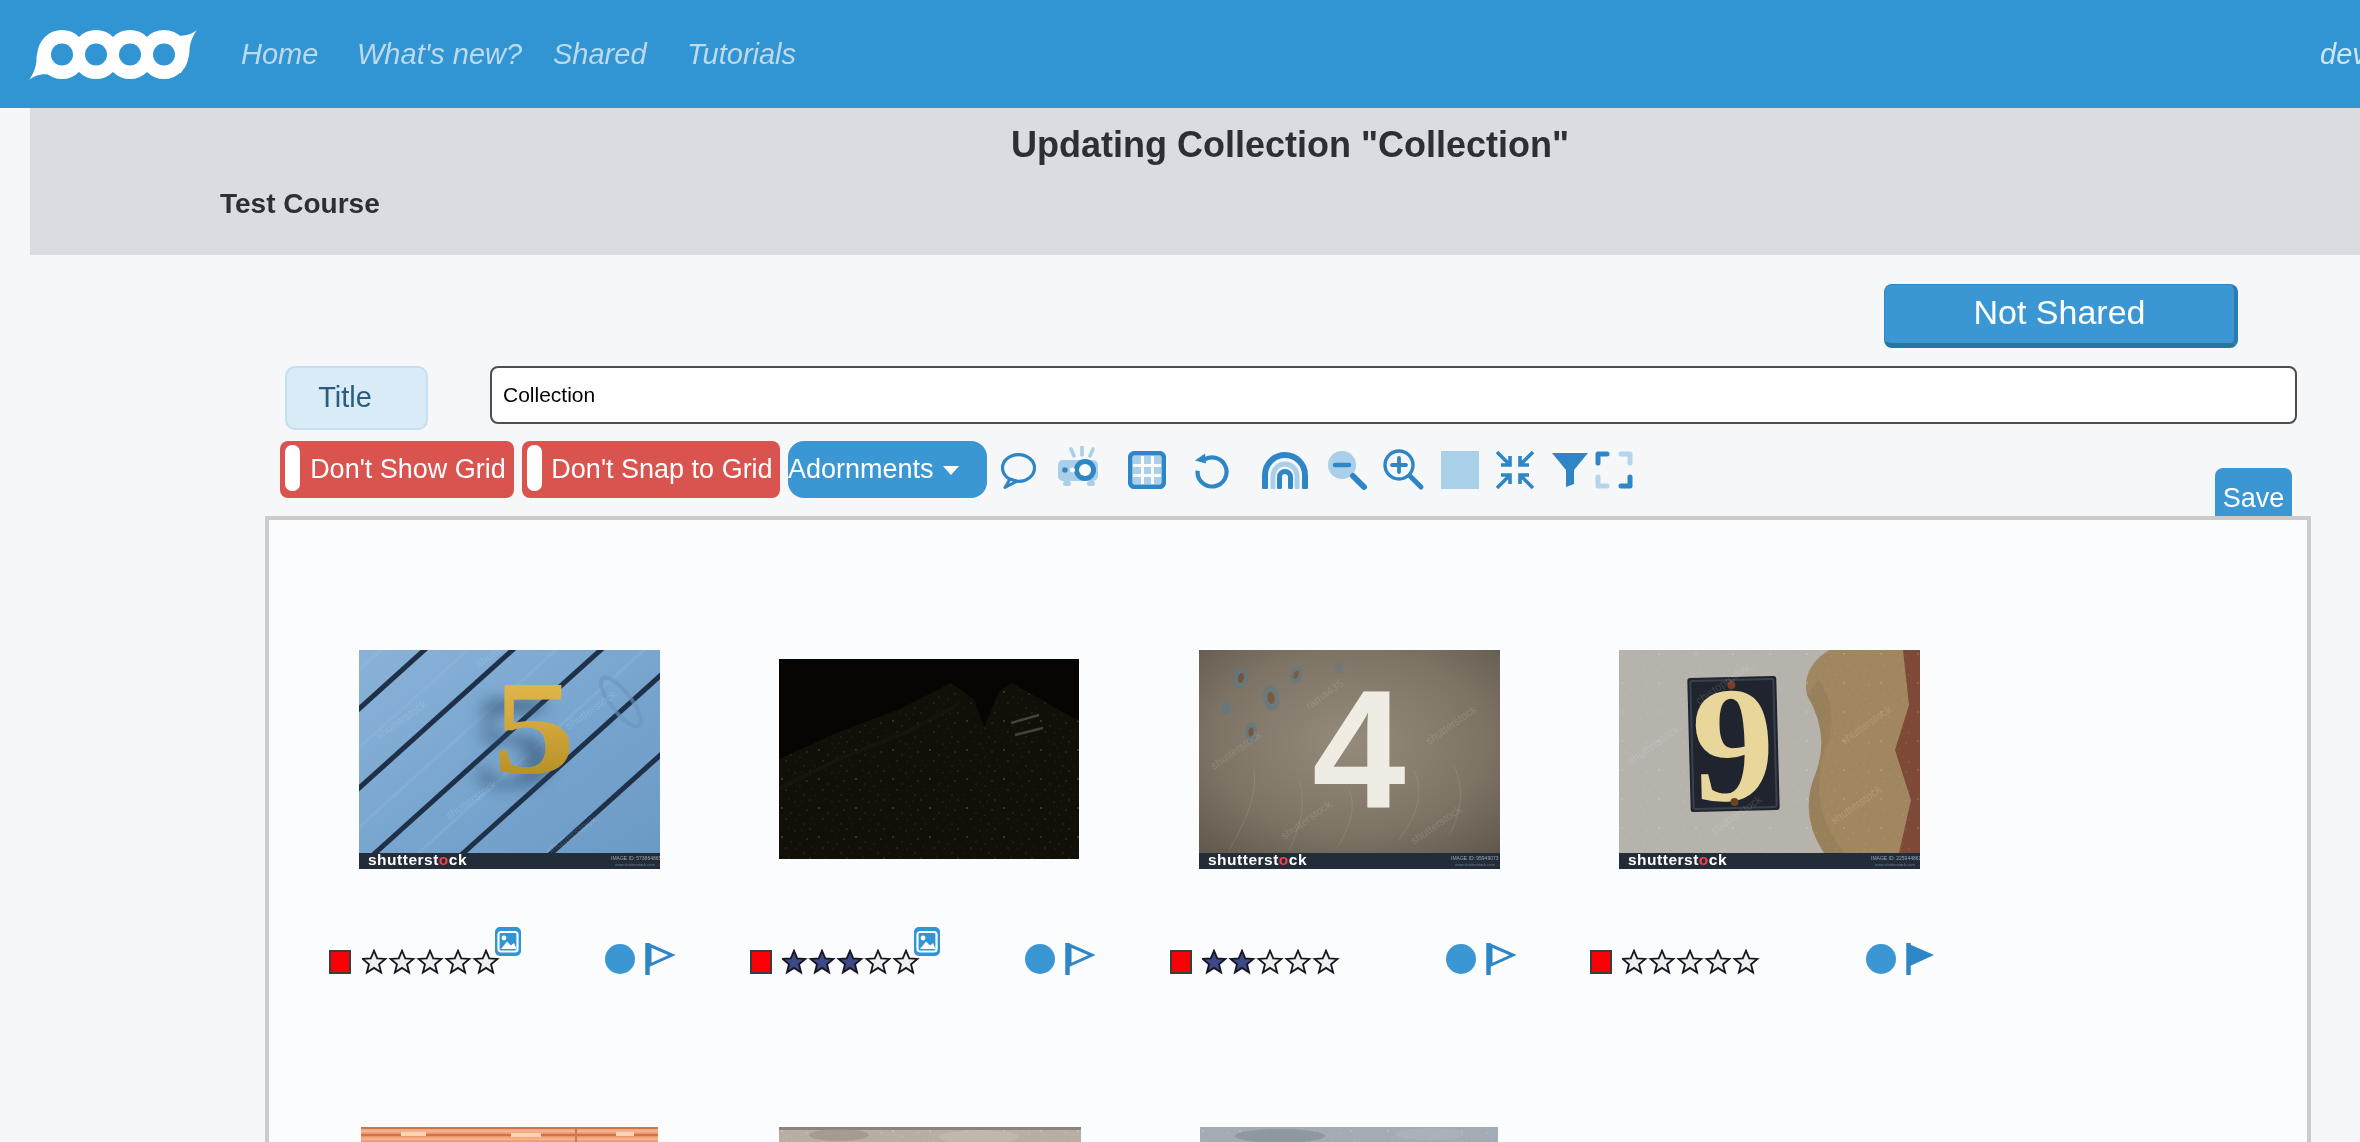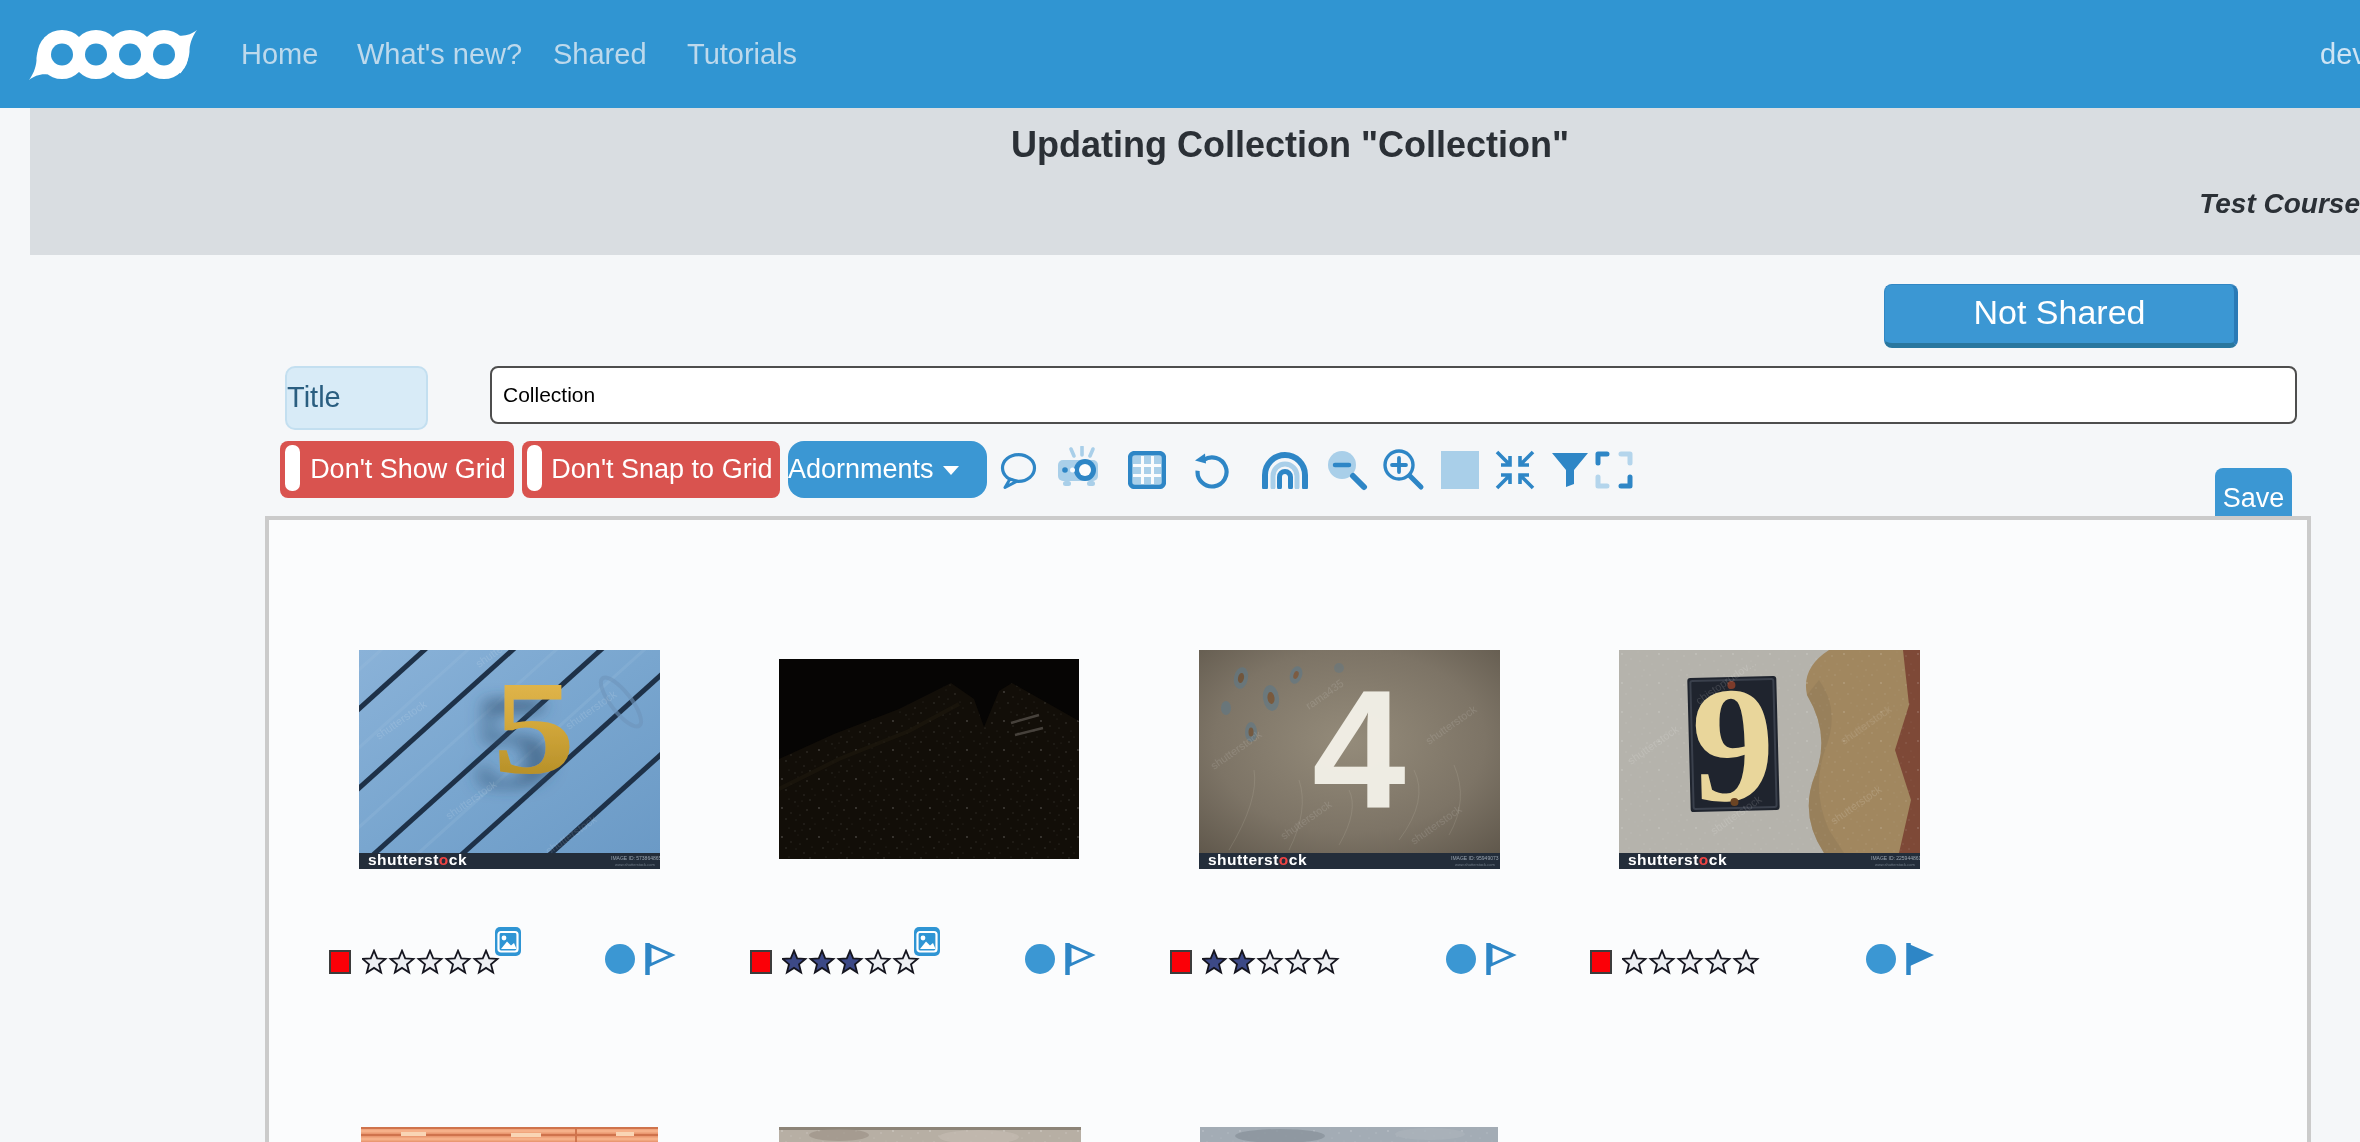--- a/index.html
+++ b/index.html
@@ -1,25 +1,25 @@
 <!DOCTYPE html>
 <html><head>
 <meta charset="utf-8">
 <style>
 * { margin:0; padding:0; box-sizing:border-box; }
 html,body { width:2360px; height:1142px; overflow:hidden; }
 body { font-family:"Liberation Sans", sans-serif; background:#f5f7f9; position:relative; }
 .abs { position:absolute; }
 #navbar { left:0; top:0; width:2360px; height:108px; background:#3095d2; }
-.navlink { top:0; height:124px; line-height:108px; font-size:29px; white-space:nowrap; color:#bdd9ec; }
+.navlink { top:0; height:124px; line-height:108px; font-size:29px; white-space:nowrap; color:#bdd9ec;font-style:italic; }
 #jumbo { left:30px; top:108px; width:2330px; height:147px; background:#d9dde1; }
 #jh1 { left:220px; top:124px; width:2140px; text-align:center; font-size:36px; font-weight:bold; color:#2b3036; }
-#jh2 { left:220px; top:188px; width:2140px; text-align:right; font-size:28px; font-weight:bold; color:#2b3036;font-style:italic; }
+#jh2 { left:220px; top:188px; width:2140px; text-align:left; font-size:28px; font-weight:bold; color:#2b3036; }
 #notshared { left:1884px; top:284px; width:354px; height:64px; background:#3b97d3; border:1px solid #3187c4; border-right:4px solid #2a7ab6; border-bottom:5px solid #29779f; border-radius:8px; color:#fff; font-size:34px; text-align:center; line-height:55px; }
-#titlelabel { left:285px; top:366px; width:143px; height:64px; background:#d8ebf7; border:2px solid #c3dff0; border-radius:10px; color:#2a5e80; font-size:29px; line-height:58px; padding-right:23px; }
+#titlelabel { left:285px; top:366px; width:143px; height:64px; background:#d8ebf7; border:2px solid #c3dff0; border-radius:10px; color:#2a5e80; font-size:29px; text-align:center; line-height:58px; padding-right:23px; }
 #titleinput { left:490px; top:366px; width:1807px; height:58px; background:#fff; border:2px solid #4e4e4e; border-radius:8px; font-size:21px; color:#000; line-height:54px; padding-left:11px; }
 .rbtn { top:441px; height:57px; background:#d9534f; border-radius:8px; color:#ffffff; font-size:27px; white-space:nowrap; }
 .rbtn .pill { position:absolute; left:5px; top:4px; width:15px; height:46px; background:#fff; border-radius:7px; }
 .rbtn .t { position:absolute; left:22px; right:0; top:0; height:57px; line-height:56px; text-align:center; }
 #adorn { left:788px; top:441px; width:199px; height:57px; background:#3b97d3; border-radius:16px; color:#fff; font-size:27px; line-height:56px; text-align:left; white-space:nowrap; }
 #save { left:2215px; top:442px; width:77px; height:62px; background:#3b97d3; border-radius:8px; color:#fff; font-size:27px; line-height:61px; text-align:center;margin-top:26px; }
 #panel { left:265px; top:516px; width:2046px; height:700px; background:#fbfcfd; border:4px solid #cbcbcb; }
 .caret { display:inline-block; width:0; height:0; border-left:8px solid transparent; border-right:8px solid transparent; border-top:9px solid #fff; margin-left:9px; vertical-align:middle; }
 .redsq { width:22px; height:24px; background:#fb0007; border:2.5px solid #3c3c3c; }
 .bluedot { width:30px; height:30px; border-radius:50%; background:#3b97d3; }

